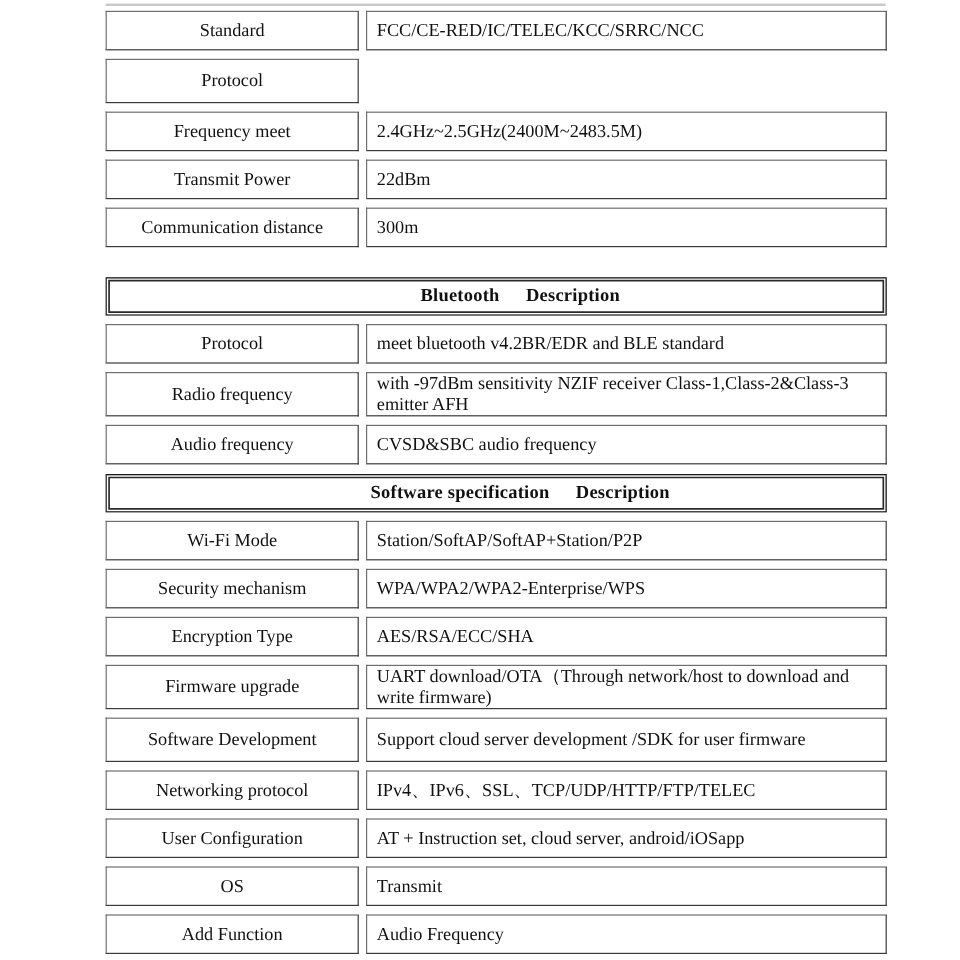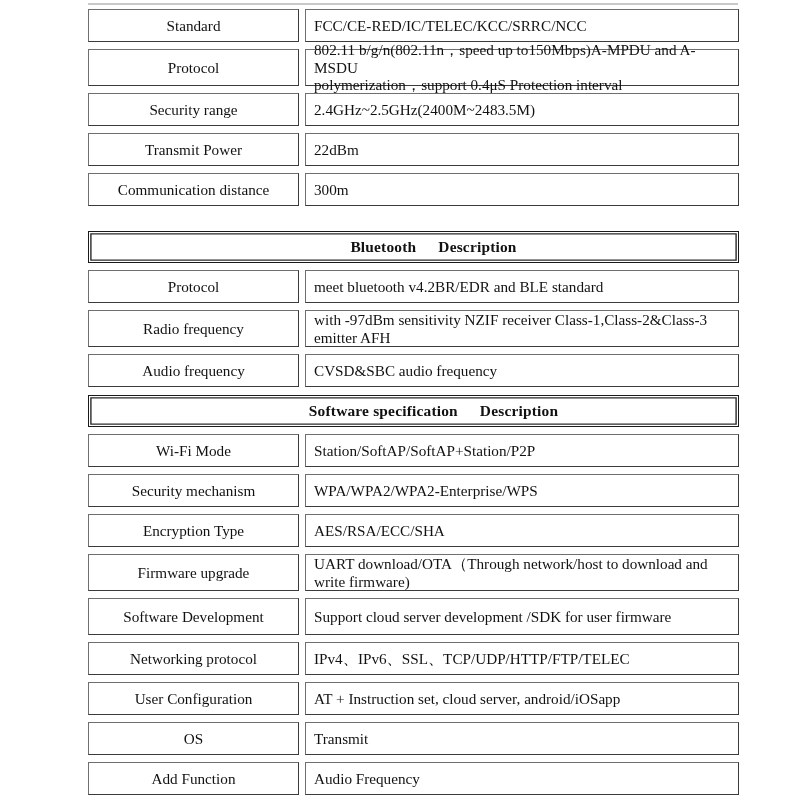--- a/index.html
+++ b/index.html
@@ -116,30 +116,24 @@
         <div class="cell label">Standard</div>
         <div class="cell value">
           <span class="val-lines">
             <span class="ln">FCC/CE-RED/IC/TELEC/KCC/SRRC/NCC</span>
           </span>
         </div>
       </div>
       <div class="gap-sm"></div>
       <div class="row h2">
         <div class="cell label">Protocol</div>
-        <div class="cell value">
-          <span class="val-lines">
-            <span class="ln">802.11 b/g/n(802.11n，speed up to150Mbps)A-MPDU and A-MSDU</span>
-            <span class="ln">polymerization，support 0.4μS Protection interval</span>
-          </span>
-        </div>
-      </div>
-      <div class="gap-sm"></div>
-      <div class="row h1">
-        <div class="cell label">Security range</div>
+      </div>
+      <div class="gap-sm"></div>
+      <div class="row h1">
+        <div class="cell label">Frequency meet</div>
         <div class="cell value">
           <span class="val-lines">
             <span class="ln">2.4GHz~2.5GHz(2400M~2483.5M)</span>
           </span>
         </div>
       </div>
       <div class="gap-sm"></div>
       <div class="row h1">
         <div class="cell label">Transmit Power</div>
         <div class="cell value">

